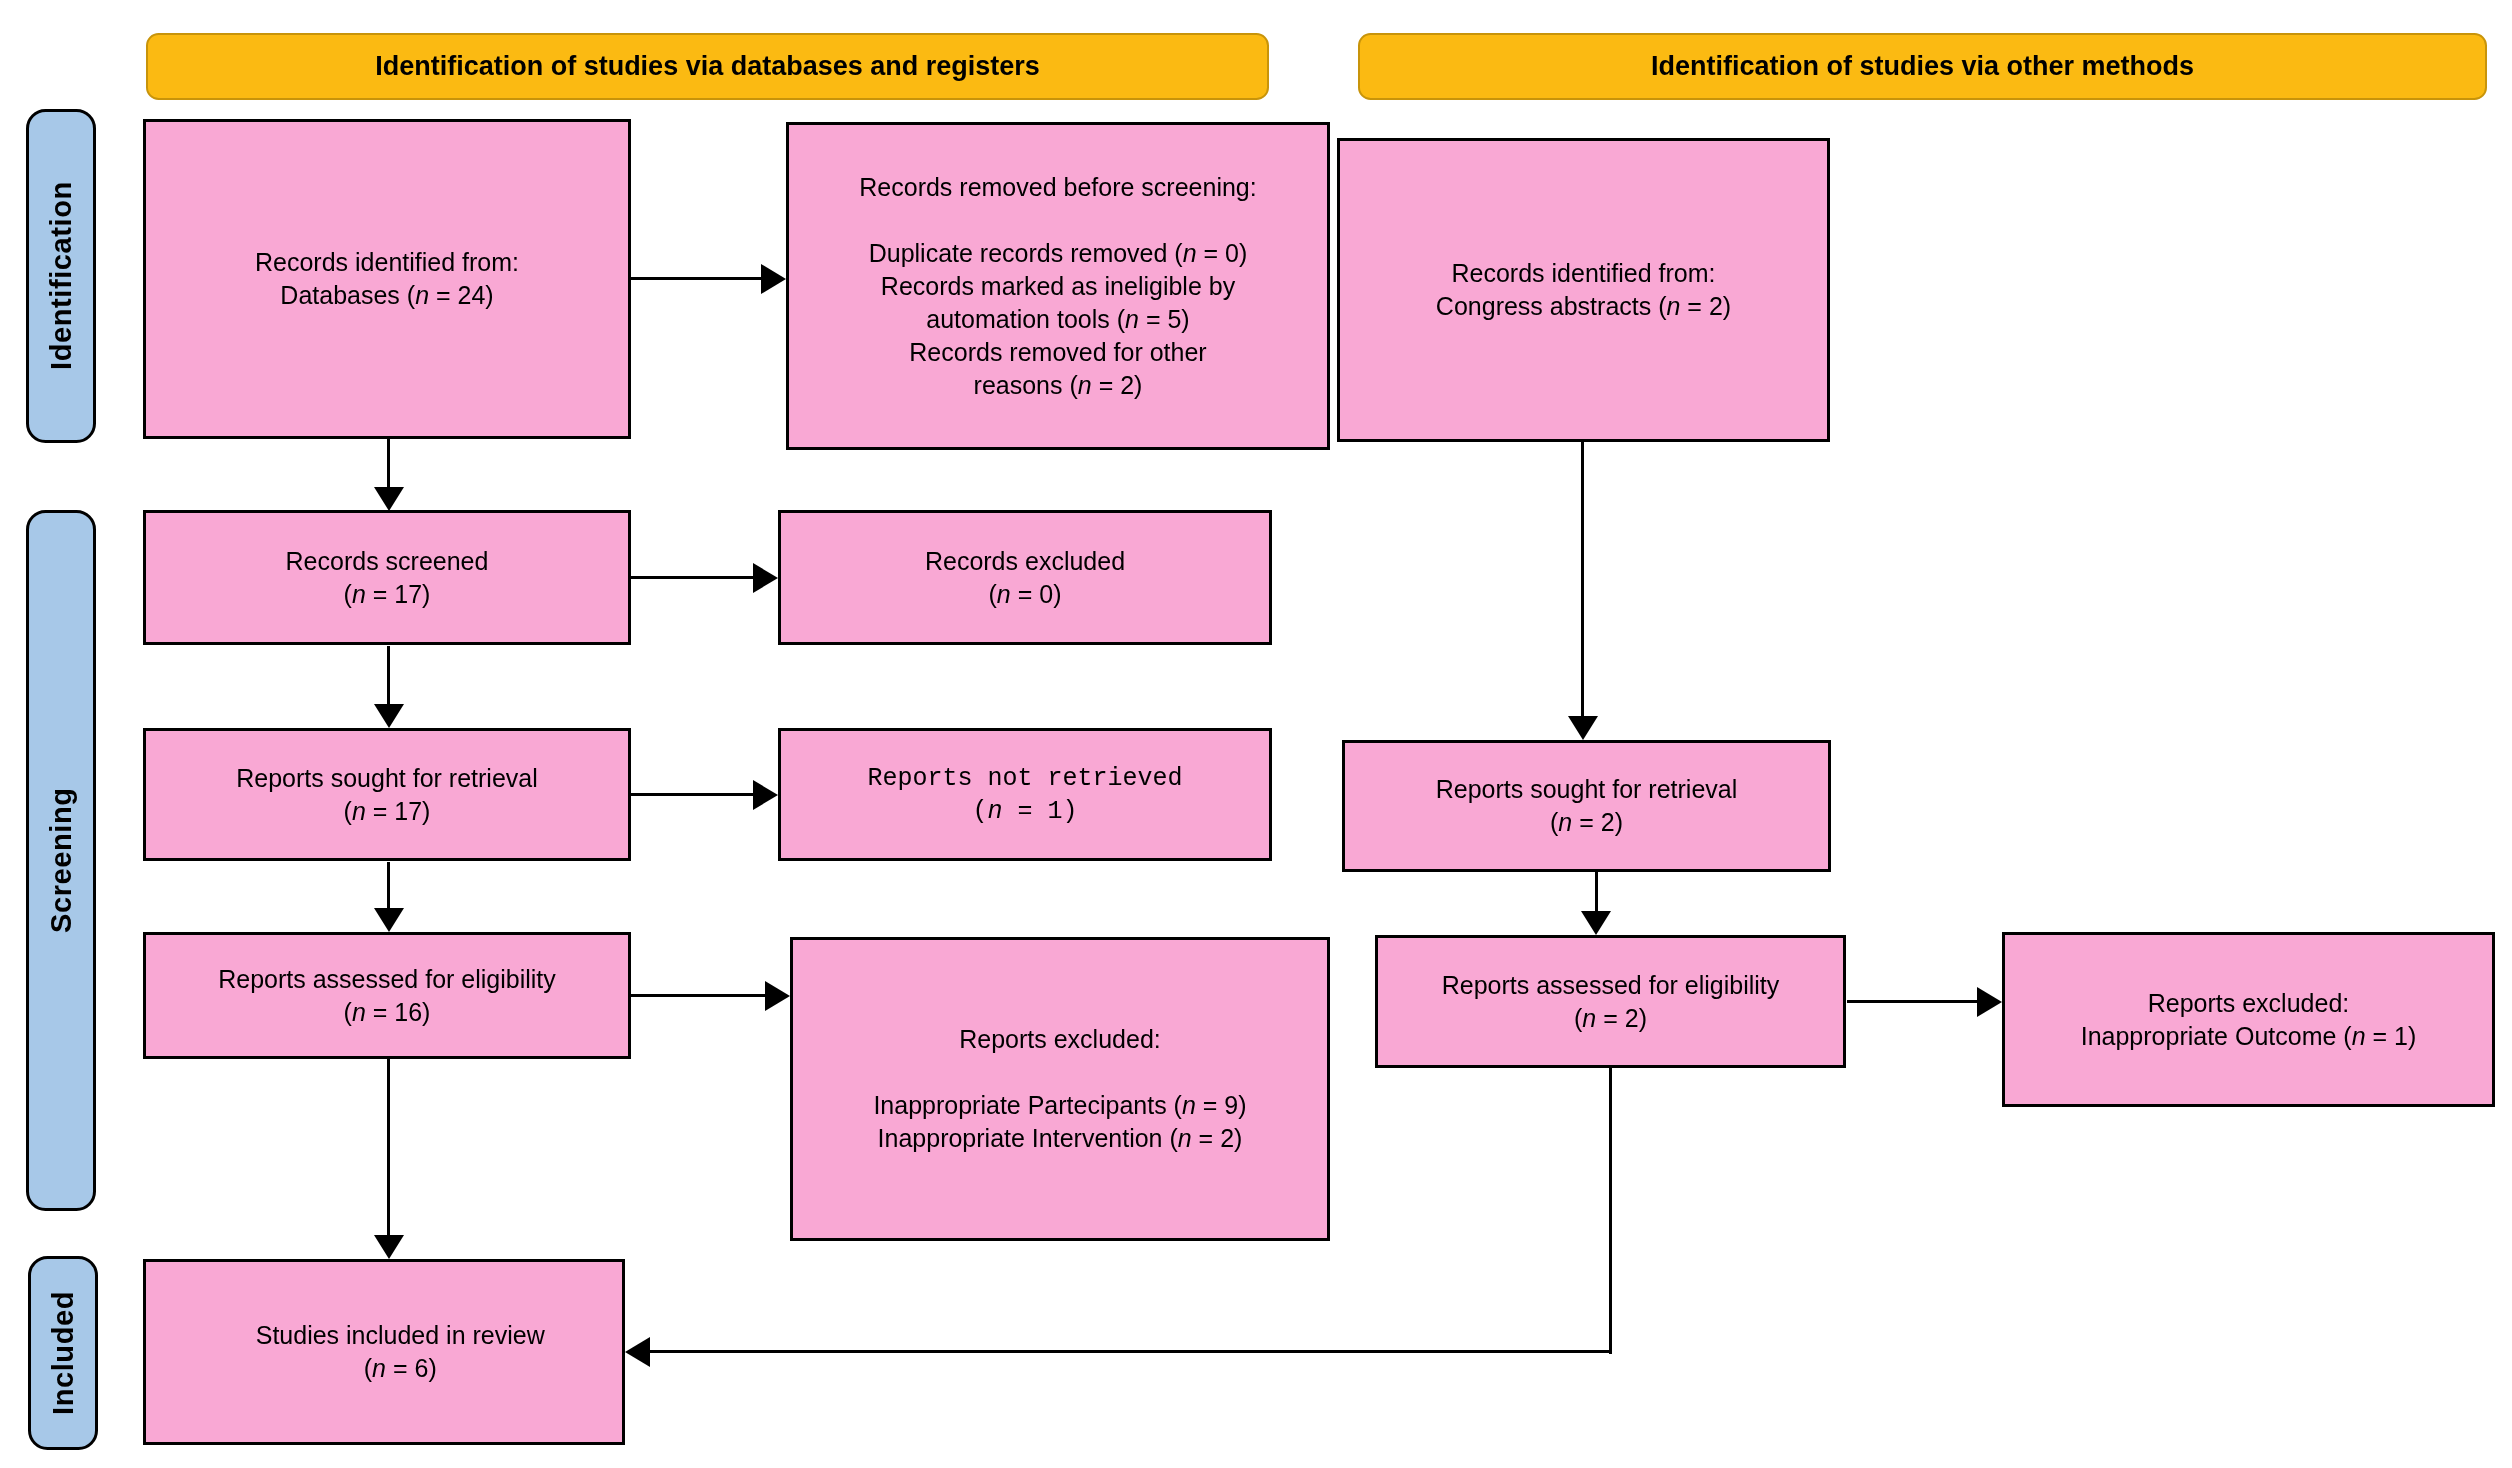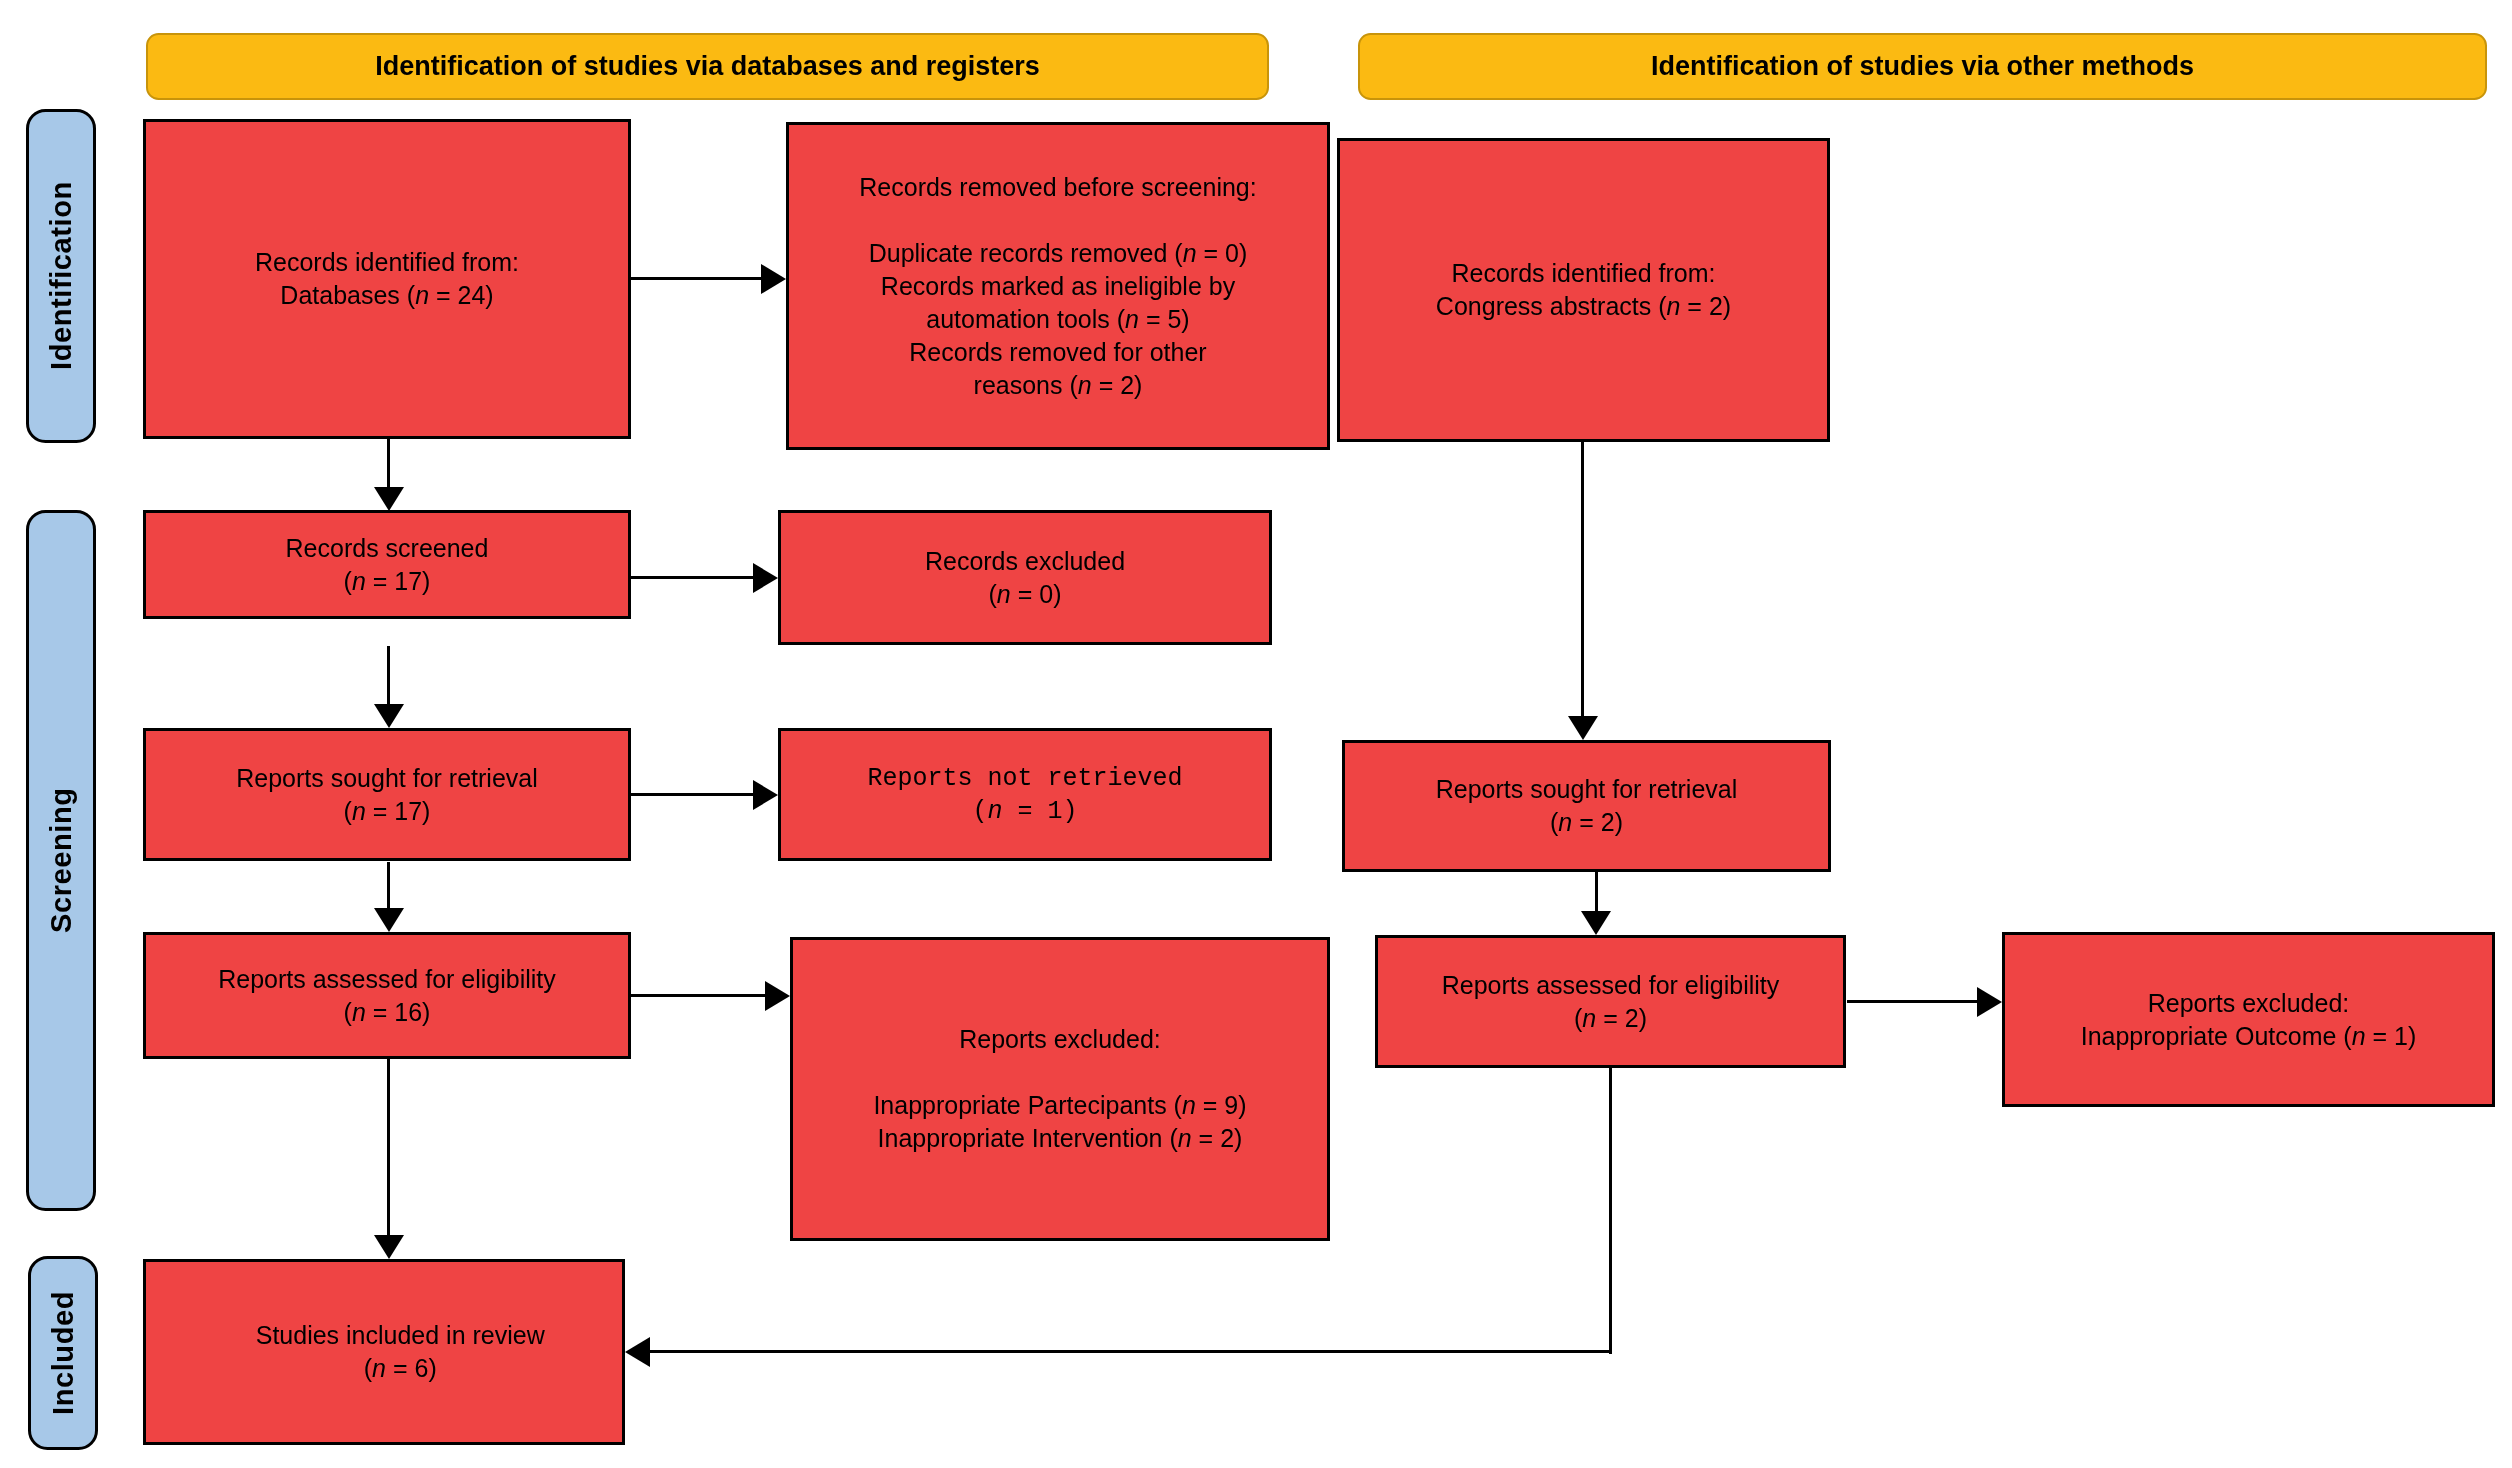--- a/index.html
+++ b/index.html
@@ -20,21 +20,21 @@
     position:absolute;width:70px;
     background:var(--sidebar_fill,#A7C8E8);
     border:3.4px solid #000;border-radius:19.5px;
     display:flex;align-items:center;justify-content:center;
     font-size:29px;font-weight:bold;
     writing-mode:vertical-rl;transform:rotate(180deg);
     letter-spacing:0.6px;
   }
 
   .node{
-    position:absolute;background:#ef4444;
+    position:absolute;background:#f9a8d4;
     border:3.4px solid var(--box_border,#000000);
     display:flex;align-items:center;justify-content:center;
     text-align:center;font-size:25px;line-height:33px;
     padding:5.7px 11.5px;
   }
 
   .hline,.vline{position:absolute;background:#000;}
   .hline{height:3.4px;}
   .vline{width:3.4px;}
   .head-right{position:absolute;width:0;height:0;border-left:25px solid #000;border-top:15px solid transparent;border-bottom:15px solid transparent;}
@@ -50,21 +50,21 @@
   <div class="banner" style="left:146px;top:33px;width:1123px;">Identification of studies via databases and registers</div>
   <div class="banner" style="left:1358px;top:33px;width:1129px;">Identification of studies via other methods</div>
 
   <div class="side-label" style="left:26px;top:109px;height:334px;">Identification</div>
   <div class="side-label" style="left:26px;top:510px;height:701px;">Screening</div>
   <div class="side-label" style="left:27.5px;top:1256px;height:194px;">Included</div>
 
   <div class="node" style="left:143px;top:119px;width:488px;height:320px;">
       <div>Records identified from:<br>Databases (<i>n</i> = 24)</div>
     </div>
-  <div class="node" style="left:143px;top:510px;width:488px;height:109px;">
+  <div class="node" style="left:143px;top:510px;width:488px;height:135px;">
       <div>Records screened<br>(<i>n</i> = 17)</div>
     </div>
   <div class="node" style="left:143px;top:728px;width:488px;height:133px;">
       <div>Reports sought for retrieval<br>(<i>n</i> = 17)</div>
     </div>
   <div class="node" style="left:143px;top:932px;width:488px;height:127px;">
       <div>Reports assessed for eligibility<br>(<i>n</i> = 16)</div>
     </div>
   <div class="node" style="left:143px;top:1259px;width:482px;height:186px;padding-left:44px;">
       <div>Studies included in review<br>(<i>n</i> = 6)</div>

